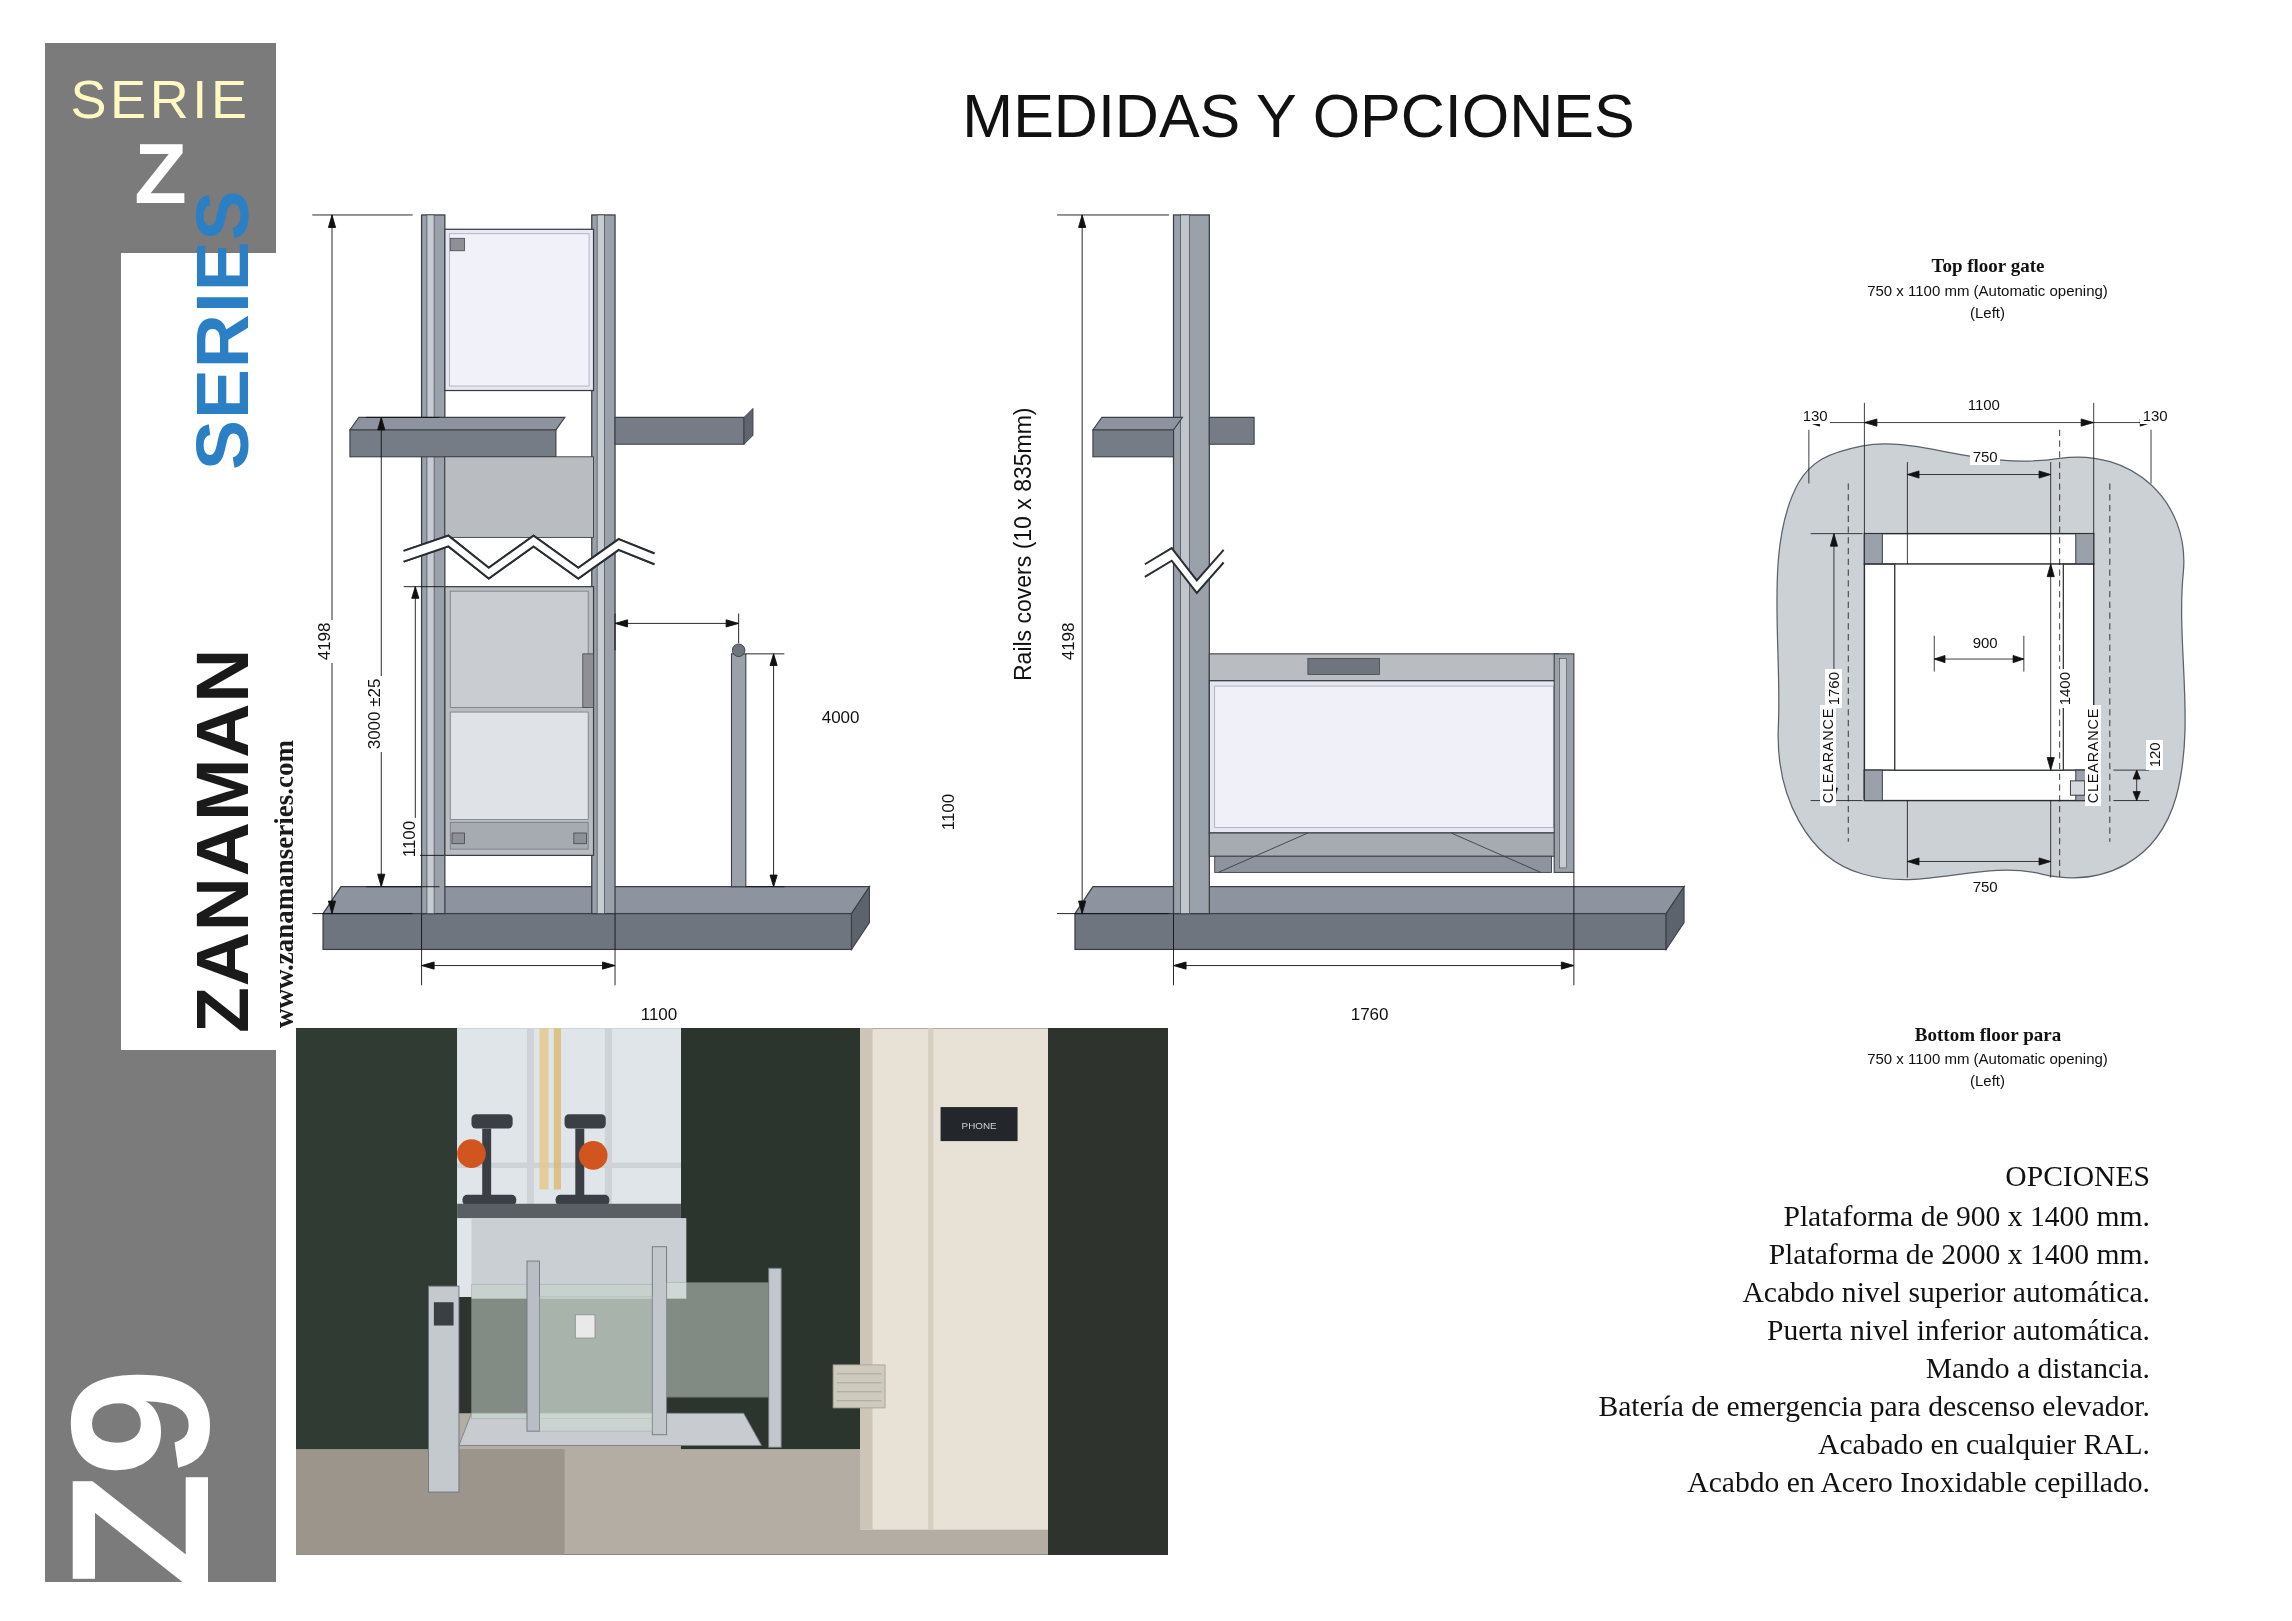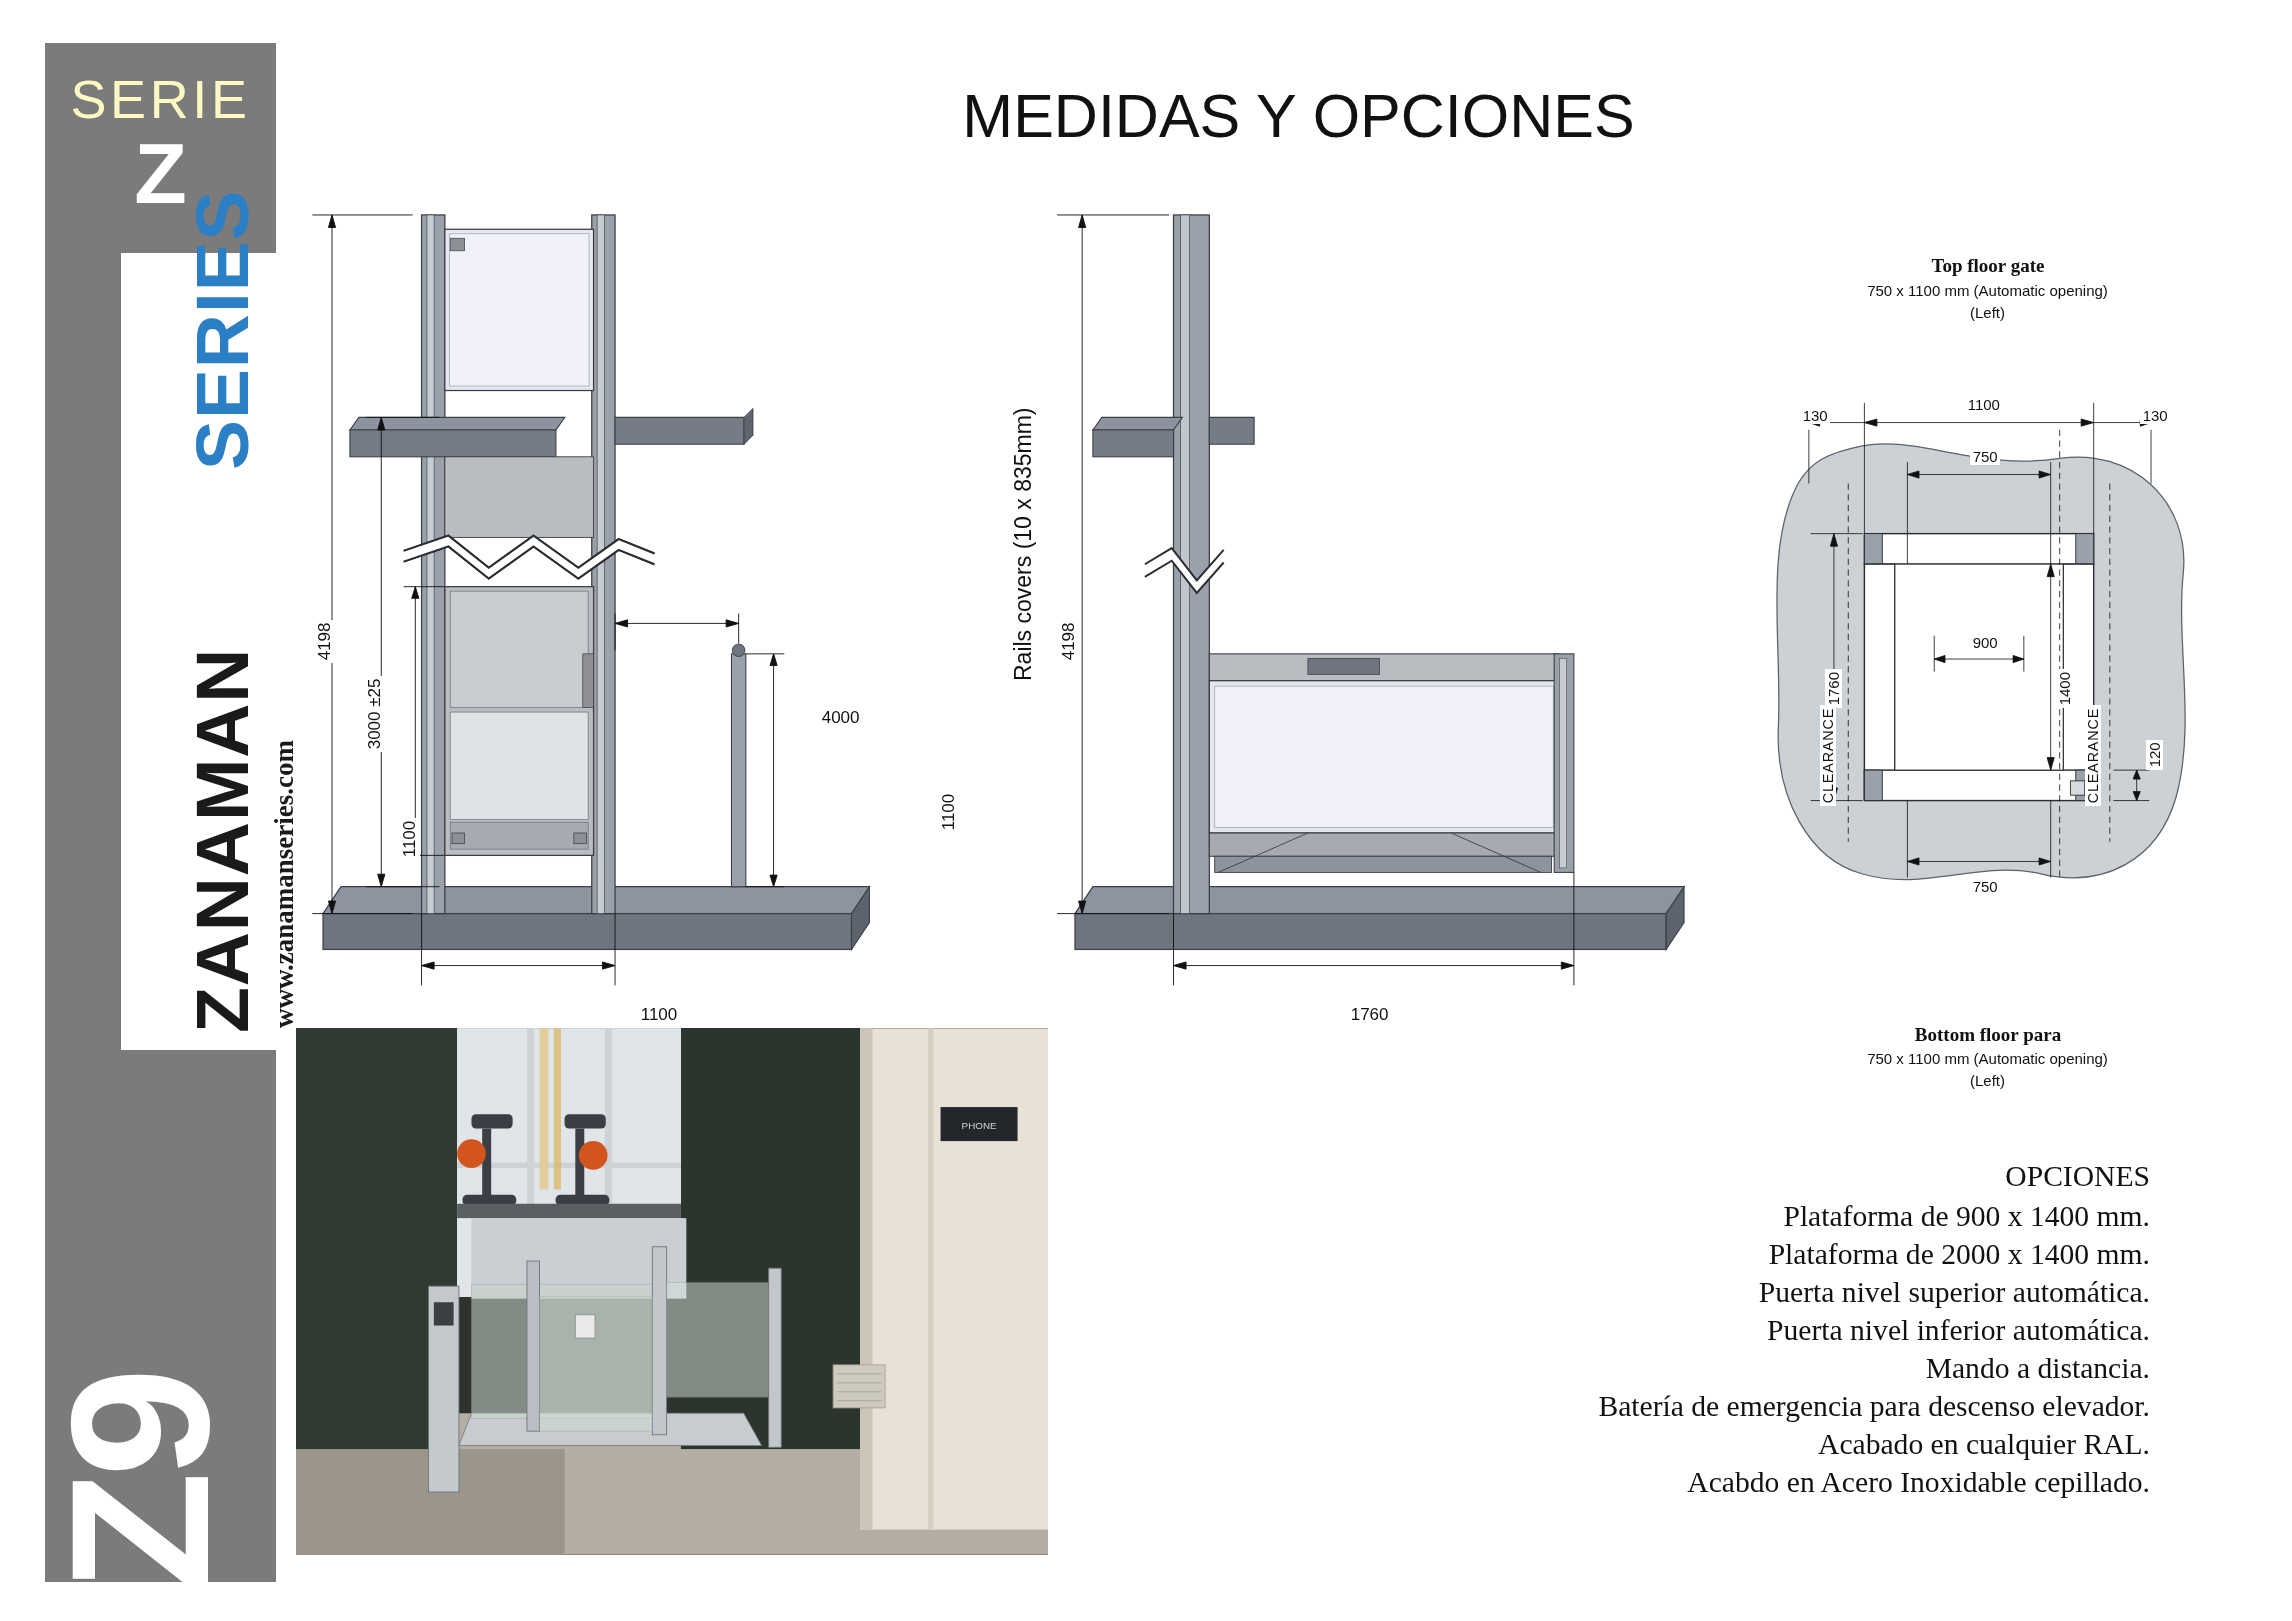--- a/index.html
+++ b/index.html
@@ -124,21 +124,21 @@
     transform-origin: 0 0;
     transform: rotate(-90deg);
   }
   .lbl-small { font-size: 15px; }
 
   
   #photo {
     position: absolute;
     left: 296px;
     top: 1028px;
-    width: 752px;
+    width: 872px;
     height: 527px;
     overflow: hidden;
     background: #2e332d;
   }
 
   
   .gate-title {
     position: absolute;
     text-align: center;
     font-size: 19px;
@@ -502,20 +502,20 @@
       <rect x="148" y="288" width="34" height="230" fill="#c4c9ce" stroke="#6f757b"></rect>
       <rect x="154" y="306" width="22" height="26" fill="#3a3f44"></rect>
     </g>
   </svg>
 </div>
 
 <div id="options-block">
   <div id="options-heading">OPCIONES</div>
   <div class="option-line">Plataforma de 900 x 1400 mm.</div>
   <div class="option-line">Plataforma de 2000 x 1400 mm.</div>
-  <div class="option-line">Puerta nivel superior automática.</div>
+  <div class="option-line">Acabdo nivel superior automática.</div>
   <div class="option-line">Puerta nivel inferior automática.</div>
   <div class="option-line">Mando a distancia.</div>
   <div class="option-line">Batería de emergencia para descenso elevador.</div>
   <div class="option-line">Acabado en cualquier RAL.</div>
   <div class="option-line">Acabdo en Acero Inoxidable cepillado.</div>
 </div>
 
 
 </body></html>

